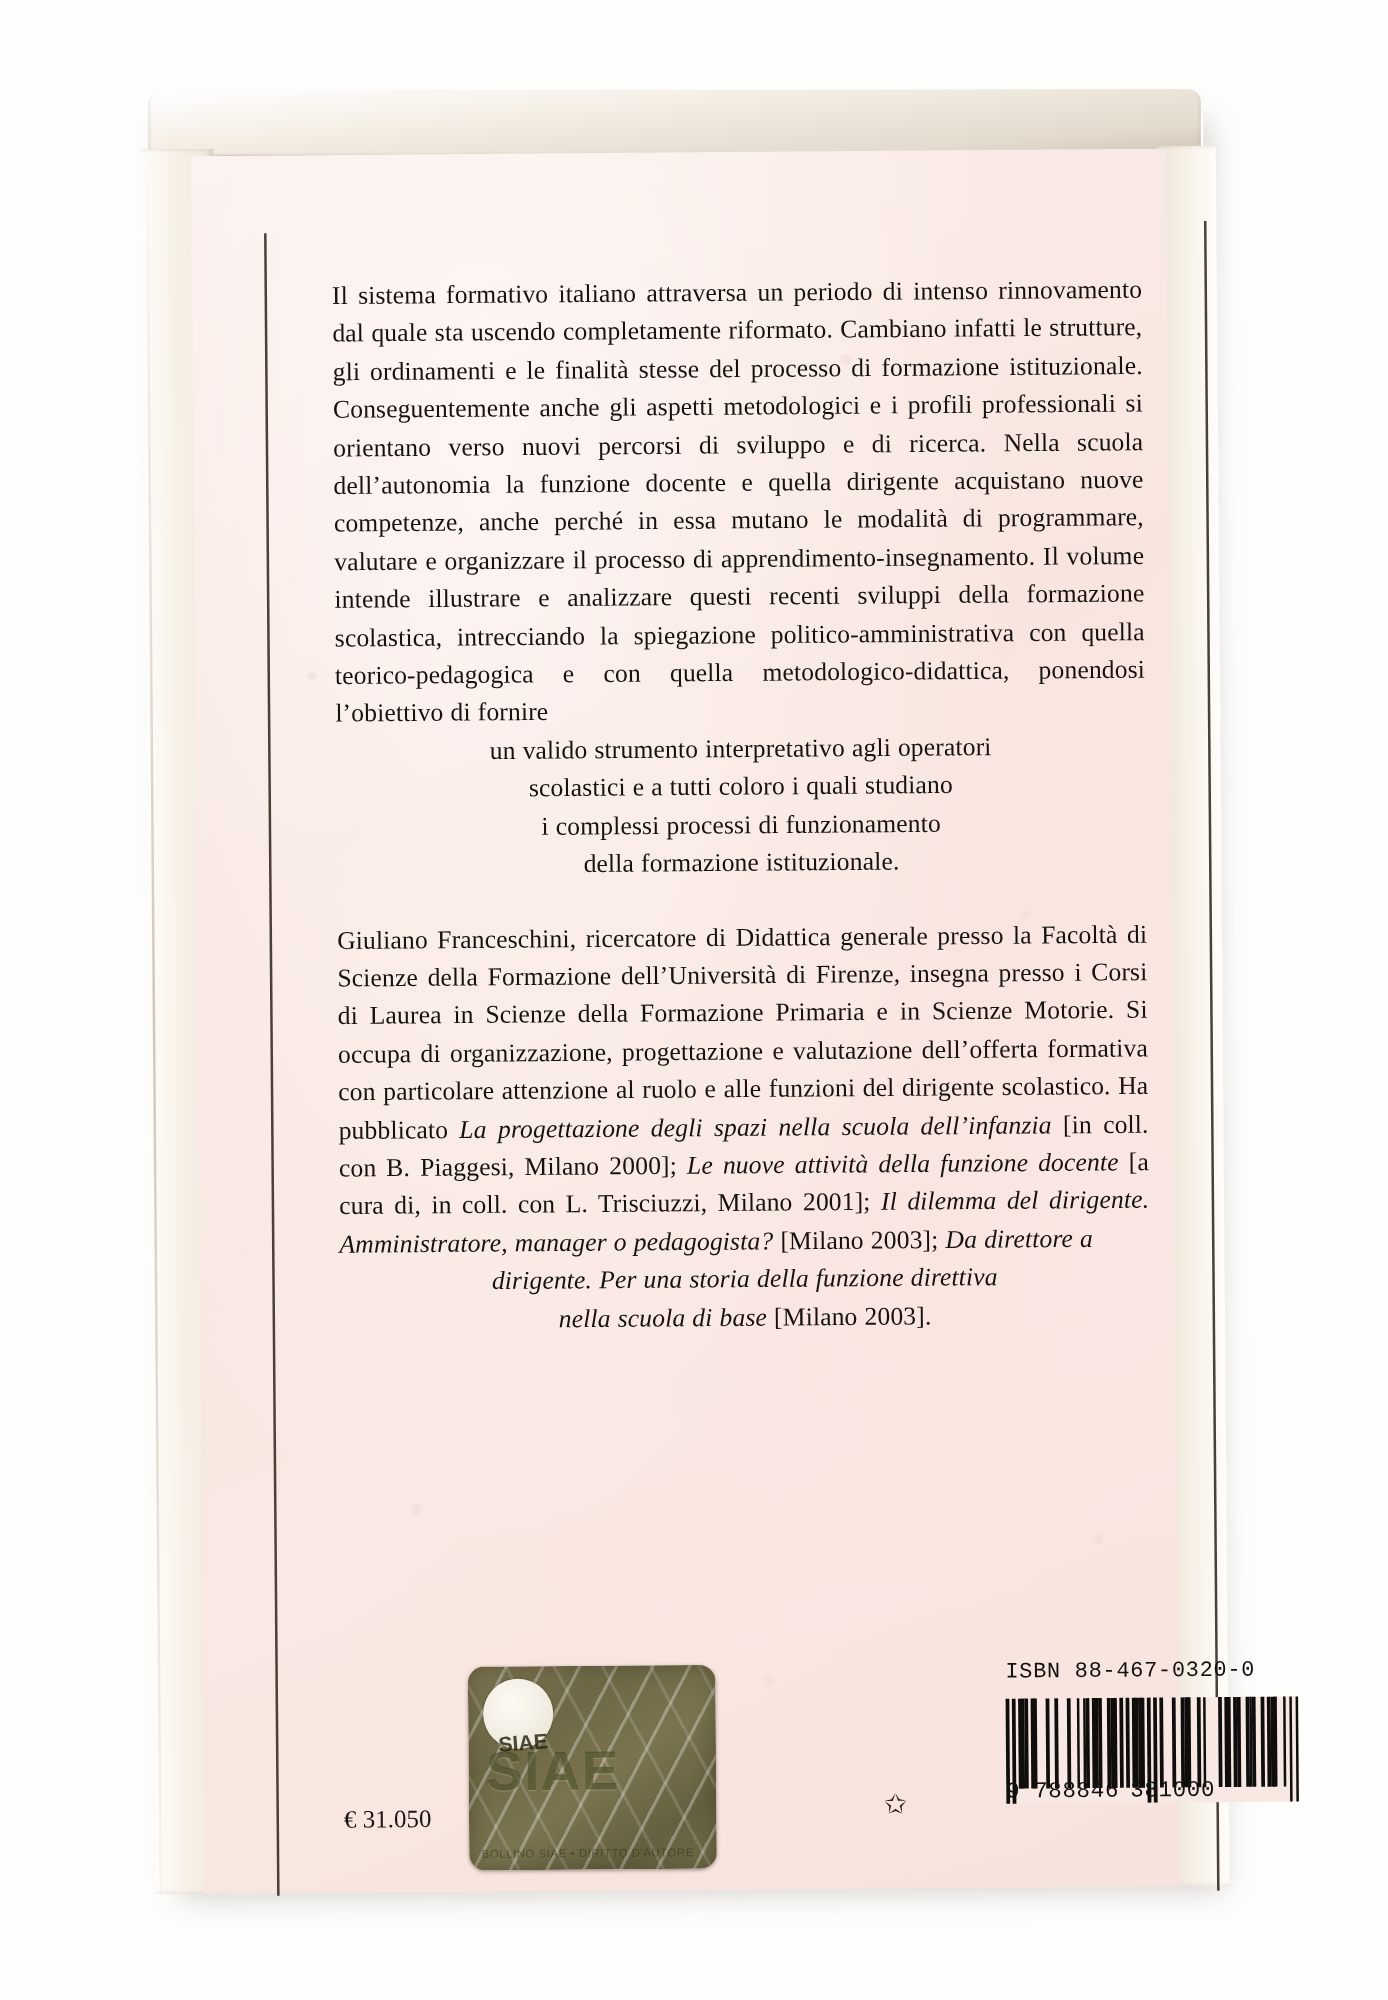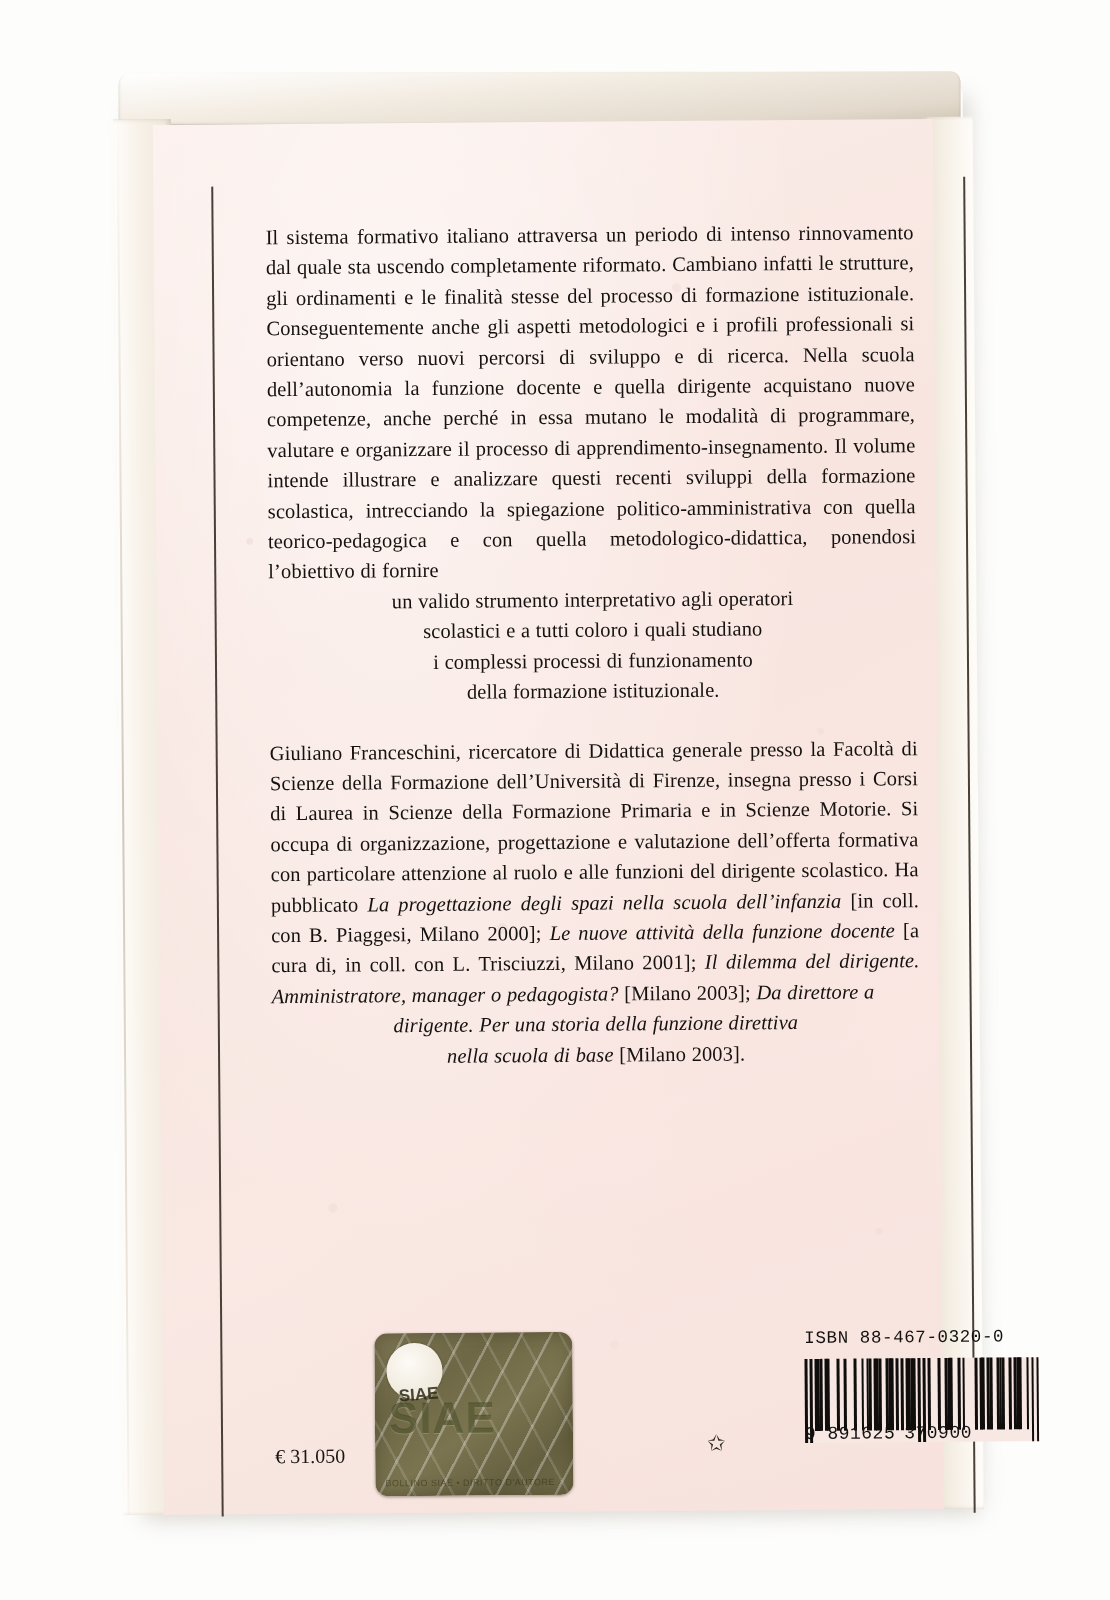--- a/index.html
+++ b/index.html
@@ -295,21 +295,21 @@
                 <span class="" style="left:214.29px;width:2.81px"></span>
                 <span class="" style="left:221.68px;width:2.81px"></span>
                 <span class="g" style="left:226.61px;width:2.81px"></span>
                 <span class="g" style="left:231.54px;width:2.81px"></span>
               </div>
           </div>
         </div>
 
         <div id="ean-row">
           <span class="lead">9</span>
-          <span>891625</span>
-          <span>370900</span>
+          <span>788846</span>
+          <span>381000</span>
         </div>
 
       </div>
 
     </div>
   </div>
 </div>
 
 </body></html>

